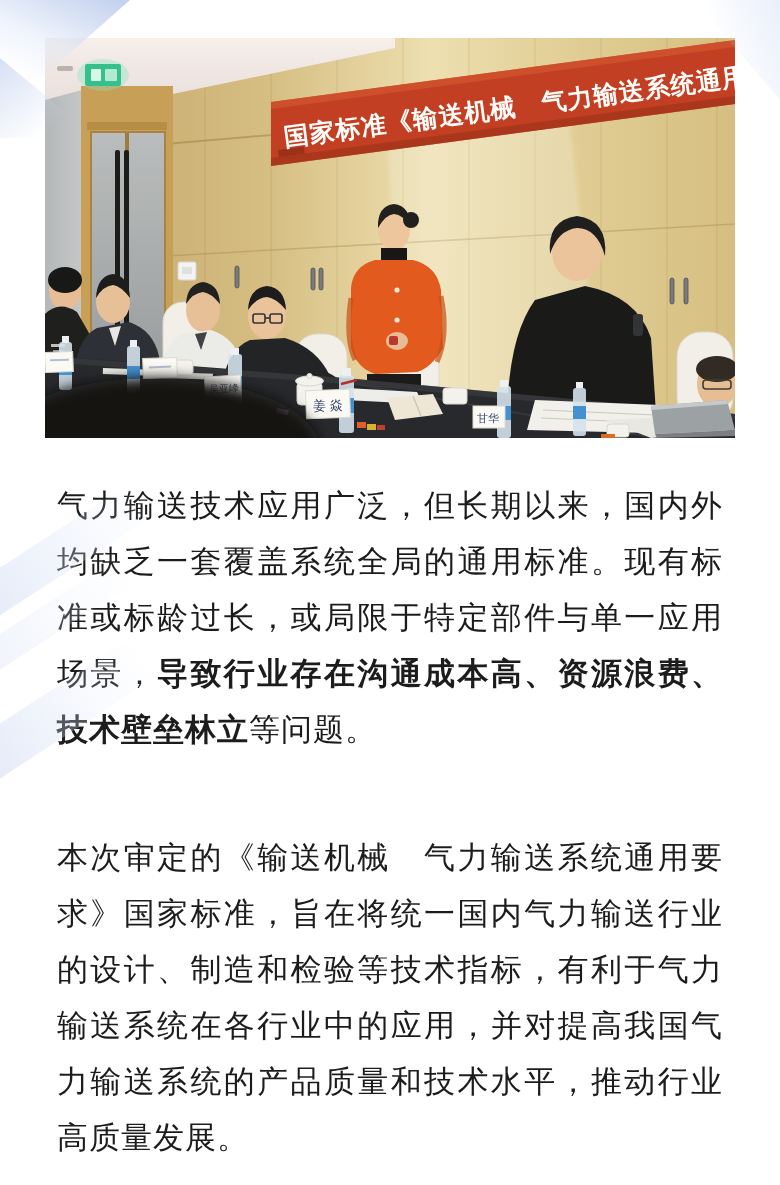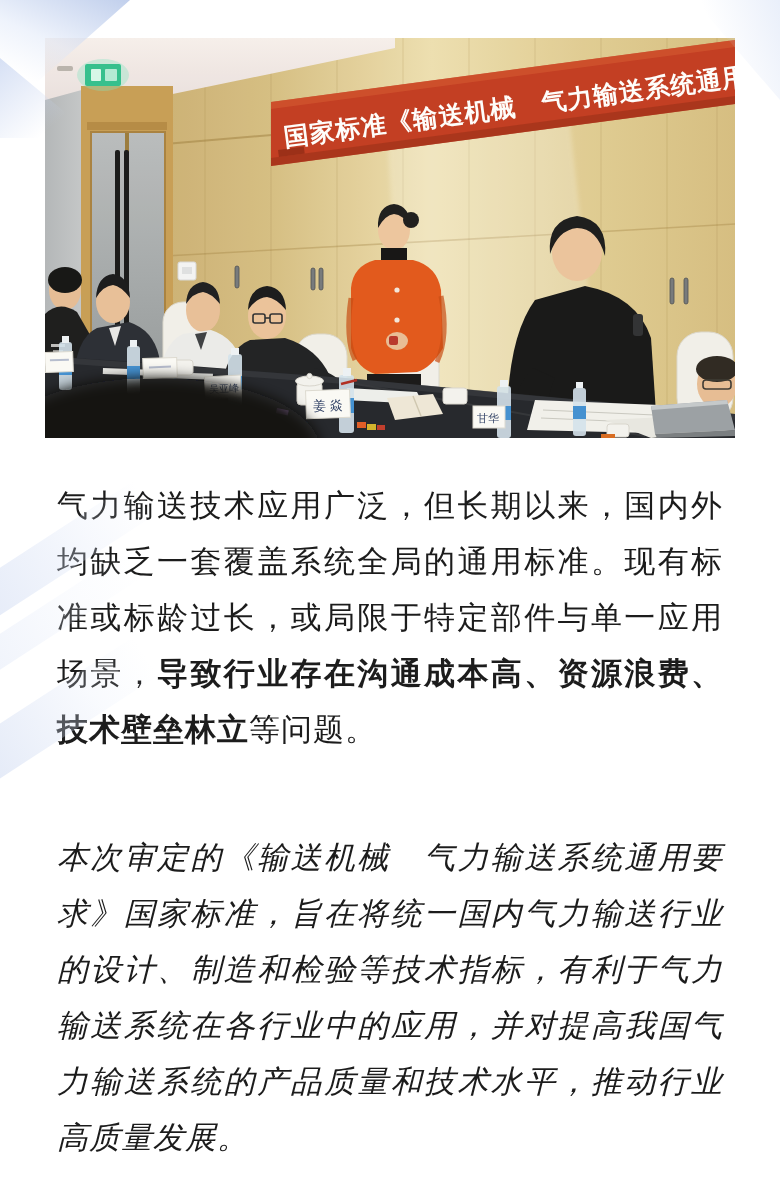--- a/index.html
+++ b/index.html
@@ -27,21 +27,21 @@
     clip-path:polygon(0 0, 100% 0, 100% 100%); }
 
   figure.photo { margin:38px 45px 0 45px; width:690px; height:400px; }
   figure.photo svg { display:block; width:690px; height:400px; }
 
   main.article { padding:40px 57px 0 57px; }
   main.article p {
     margin:0 0 72px 0; font-size:31px; line-height:56px; color:#1c1c1c;
     text-align:justify; letter-spacing:1px;
   }
-  main.article p:last-child { margin-bottom:0;font-style:italic; }
+  main.article p:last-child { margin-bottom:0; }
   main.article strong { font-weight:bold; }
 </style>
 </head>
 <body>
 
 <div class="page">
 
   <div class="streak streak-tl-a"></div>
   <div class="streak streak-tl-b"></div>
   <div class="streak streak-ml-a"></div>

